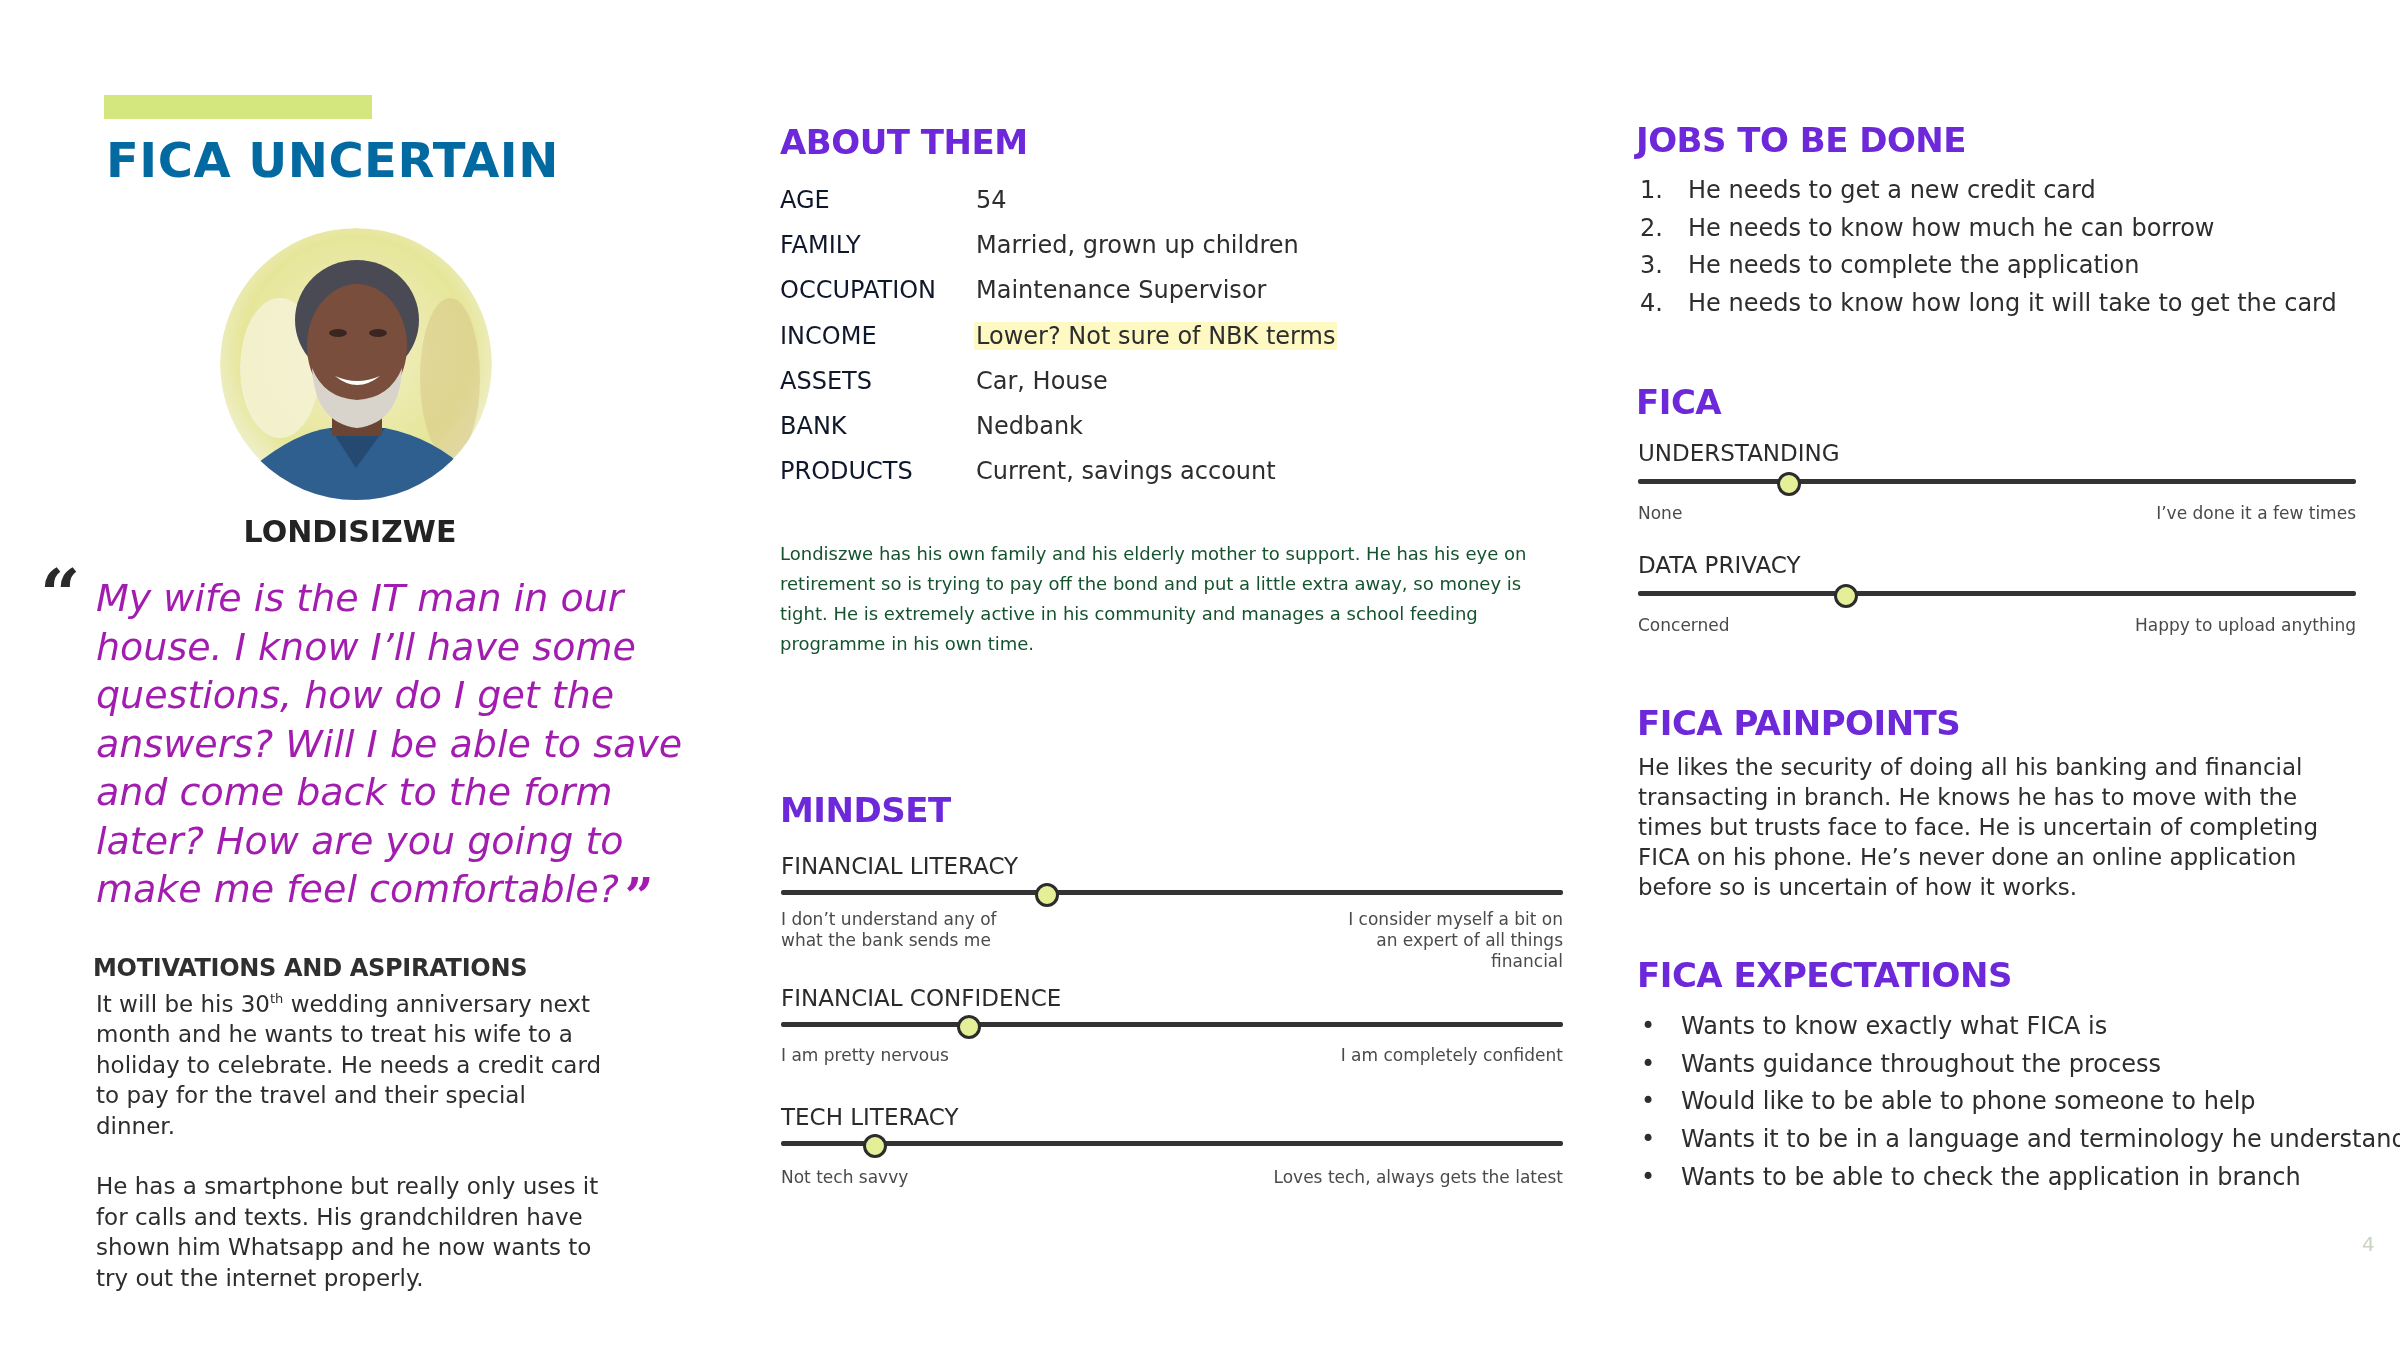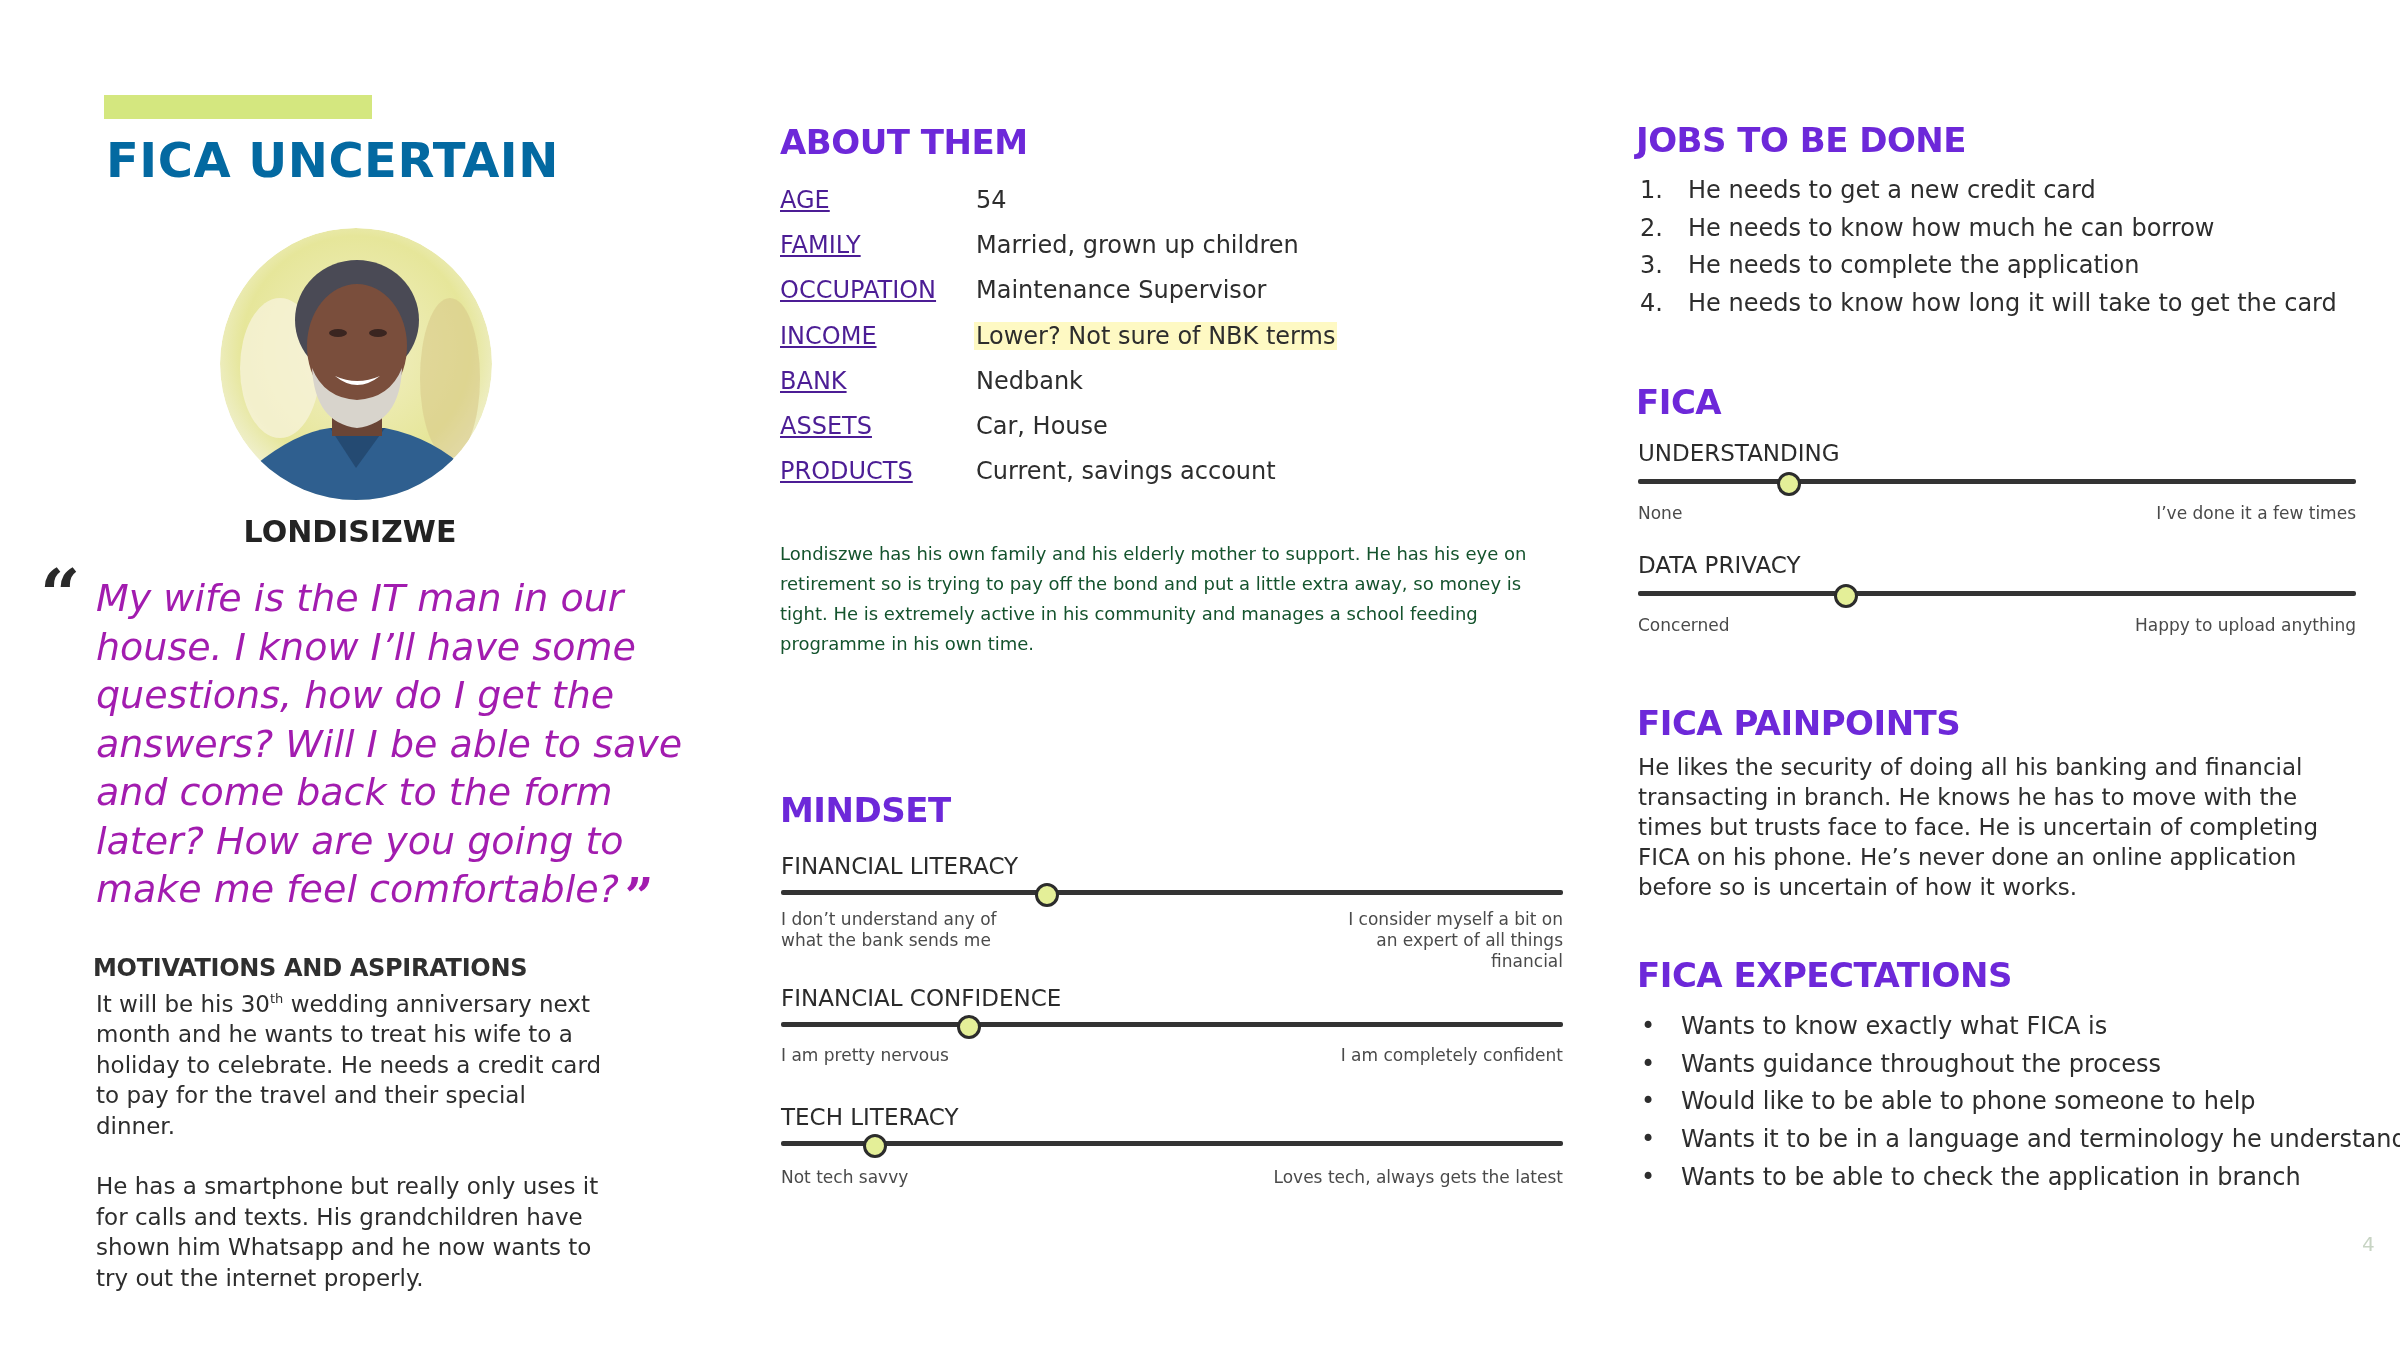--- a/index.html
+++ b/index.html
@@ -18,21 +18,21 @@
   .quote-close { font-family:"DejaVu Serif", serif; font-weight:bold; font-style:normal; font-size:50px; line-height:0; vertical-align:-12px; margin-left:6px; }
   .mot-head { left:93px; top:954px; font-size:24px; font-weight:bold; color:#2f2f2f; letter-spacing:-0.3px; }
   .mot-body { left:92px; top:984px; width:520px; font-size:23px; line-height:30.5px; color:#2d2d2d; }
   .mot-body p { margin:0 0 30px 4px; }
   .mot-body sup { font-size:13px; }
 
   .section-head { font-size:34px; font-weight:bold; color:#6d28d9; letter-spacing:-0.5px; white-space:nowrap; }
   .about-head { left:780px; top:122px; }
   .about-table { left:780px; top:182px; }
   .about-row { height:45.2px; display:flex; font-size:24px; line-height:36px; }
-  .about-label { width:196px; color:#4c1d95;text-decoration:underline; }
+  .about-label { width:196px; color:#0f172a; }
   .about-value { color:#2d2d2d; }
   .hl { background:#f5f23a; padding:0 2px; margin-left:-2px; }
   .about-desc { left:780px; top:539px; width:760px; font-size:18px; line-height:30px; color:#14532d; }
 
   .mindset-head { left:780px; top:790px; }
   .slider { position:absolute; }
   .slider-label { font-size:23px; color:#2b2b2b; white-space:nowrap; }
   .slider-track { position:absolute; height:5px; background:#333; border-radius:2px; }
   .slider-thumb { position:absolute; width:18px; height:18px; border-radius:50%; background:#e4ef98; border:3px solid #2c2c2c; margin-left:-12px; margin-top:-9.5px; }
   .slider-end { position:absolute; font-size:17px; line-height:21px; color:#4a4a4a; }
@@ -112,26 +112,26 @@
     </div>
     <div class="about-row">
       <div class="about-label">OCCUPATION</div>
       <div class="about-value"><span>Maintenance Supervisor</span></div>
     </div>
     <div class="about-row">
       <div class="about-label">INCOME</div>
       <div class="about-value"><span class="hl" style="background: #fef9c3;">Lower? Not sure of NBK terms</span></div>
     </div>
     <div class="about-row">
+      <div class="about-label">ASSETS</div>
+      <div class="about-value"><span>Car, House</span></div>
+    </div>
+    <div class="about-row">
       <div class="about-label">BANK</div>
       <div class="about-value"><span>Nedbank</span></div>
-    </div>
-    <div class="about-row">
-      <div class="about-label">ASSETS</div>
-      <div class="about-value"><span>Car, House</span></div>
     </div>
     <div class="about-row">
       <div class="about-label">PRODUCTS</div>
       <div class="about-value"><span>Current, savings account</span></div>
     </div>
   </div>
 <div class="abs about-desc">Londiszwe has his own family and his elderly mother to support. He has his eye on retirement so is trying to pay off the bond and put a little extra away, so money is tight. He is extremely active in his community and manages a school feeding programme in his own time.</div>
 
 <div class="abs section-head mindset-head">MINDSET</div>
 <div id="mindset-sliders">

